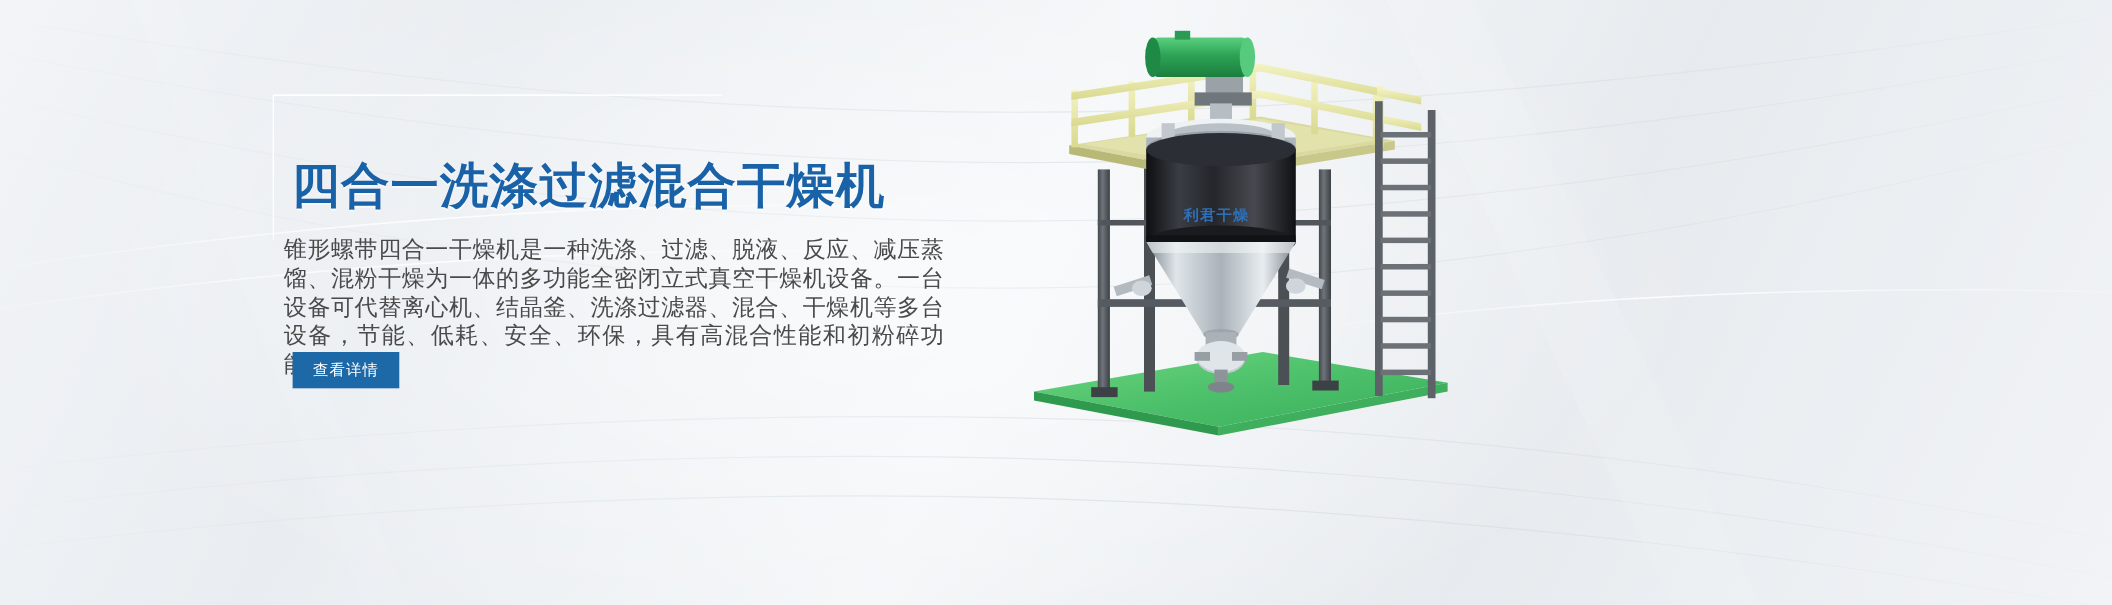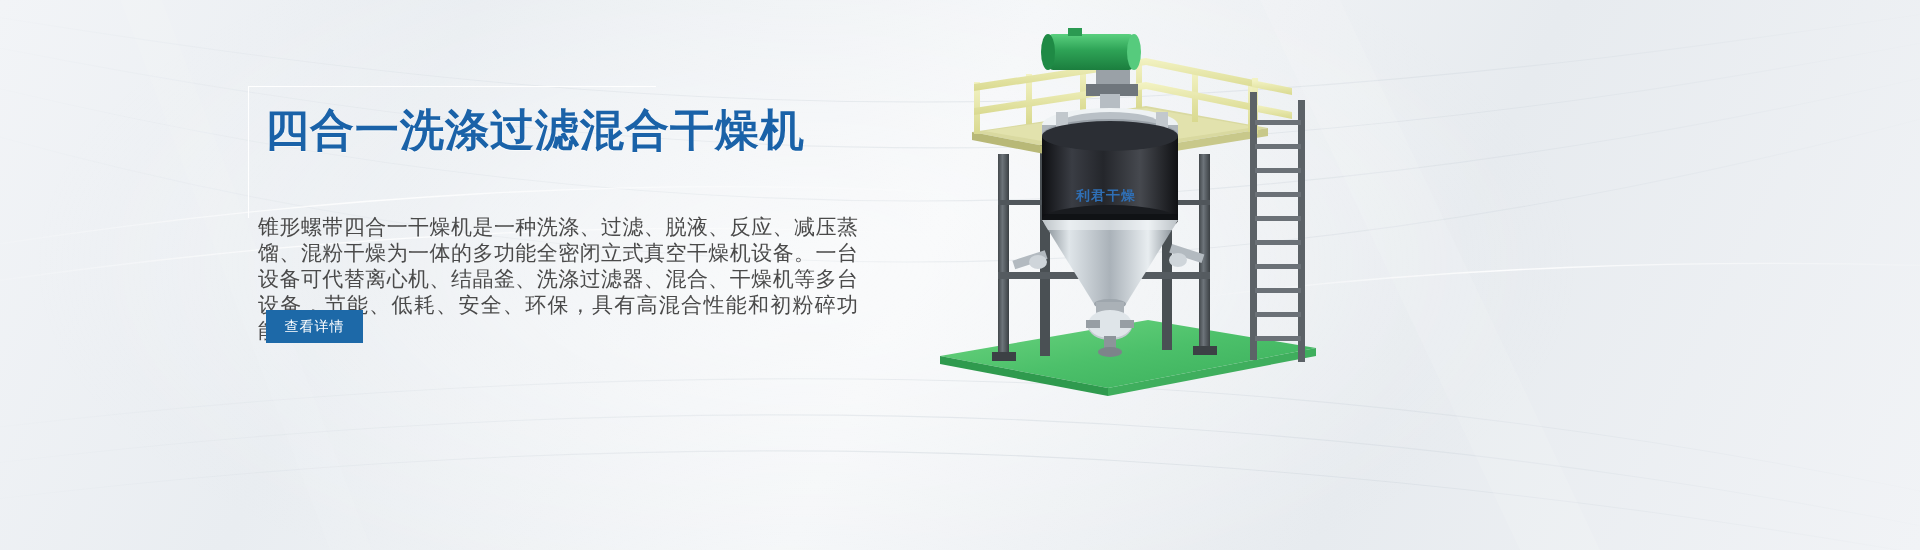--- a/index.html
+++ b/index.html
@@ -47,31 +47,31 @@
     position:absolute; left:17px; top:15px;
     font-size:44px; line-height:57px;
     font-weight:bold;
     letter-spacing:.5px;
     color:#1a62a8;
     white-space:nowrap;
     font-family:"Liberation Sans","DejaVu Sans", sans-serif;
     text-shadow:0 1px 0 rgba(255,255,255,.55);
   }
   #headline .ln { display:block; }
-  #headline .ln2 { letter-spacing:1px; }
+  #headline .ln2 { letter-spacing:1px;margin-top:40px; }
 
   #description {
     position:absolute; left:10px; top:128px; width:600px;
     font-size:21px; line-height:26px; color:#4a4a4a;
     font-family:"DejaVu Sans","Liberation Sans", sans-serif;
     text-align:justify;
   }
 
   #cta-button {
-    position:absolute; left:18px; top:224px;
+    position:absolute; left:18px; top:234px;
     width:97px; height:33px;
     background:#1d69a8;
     color:#ffffff;
     font-size:14px; line-height:33px;
     text-align:center;
     letter-spacing:1px;
     cursor:pointer;
     border:none;
     font-family:Liberation Sans, sans-serif;
   }

